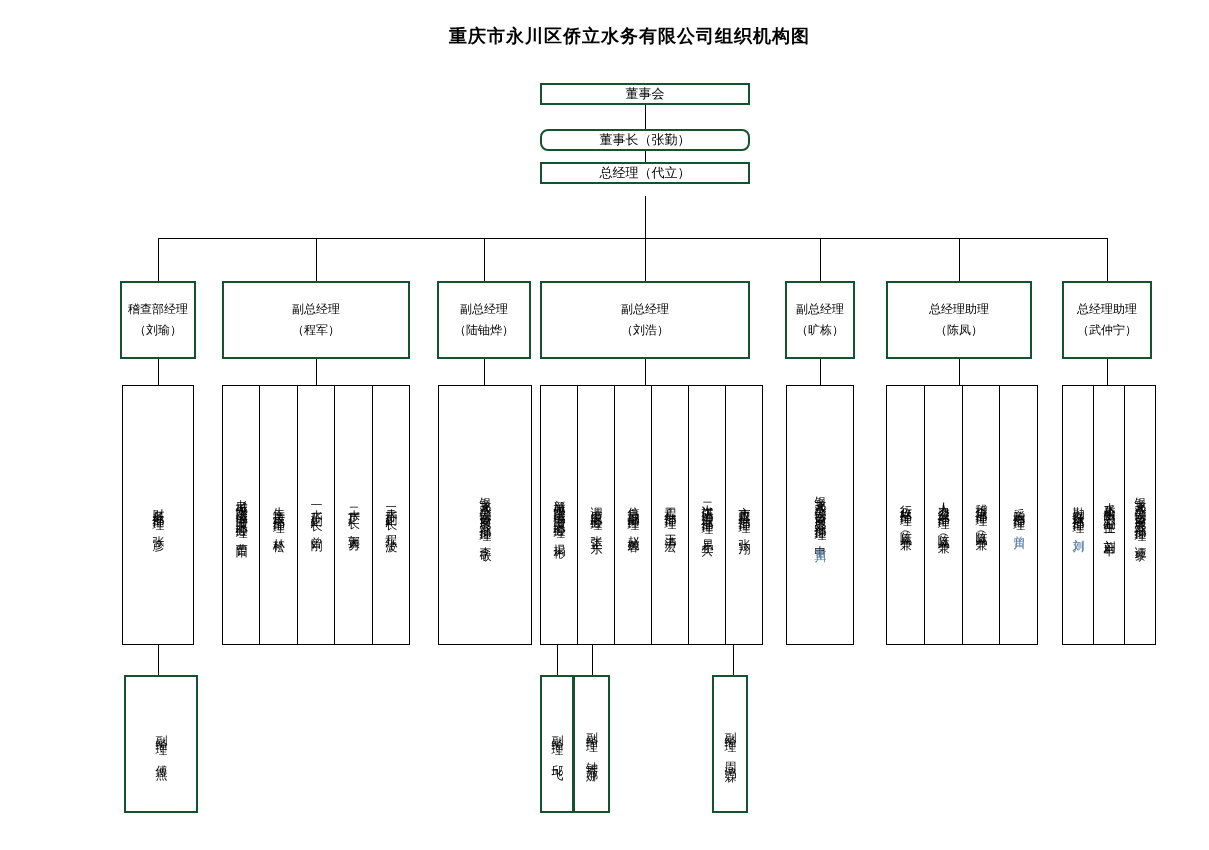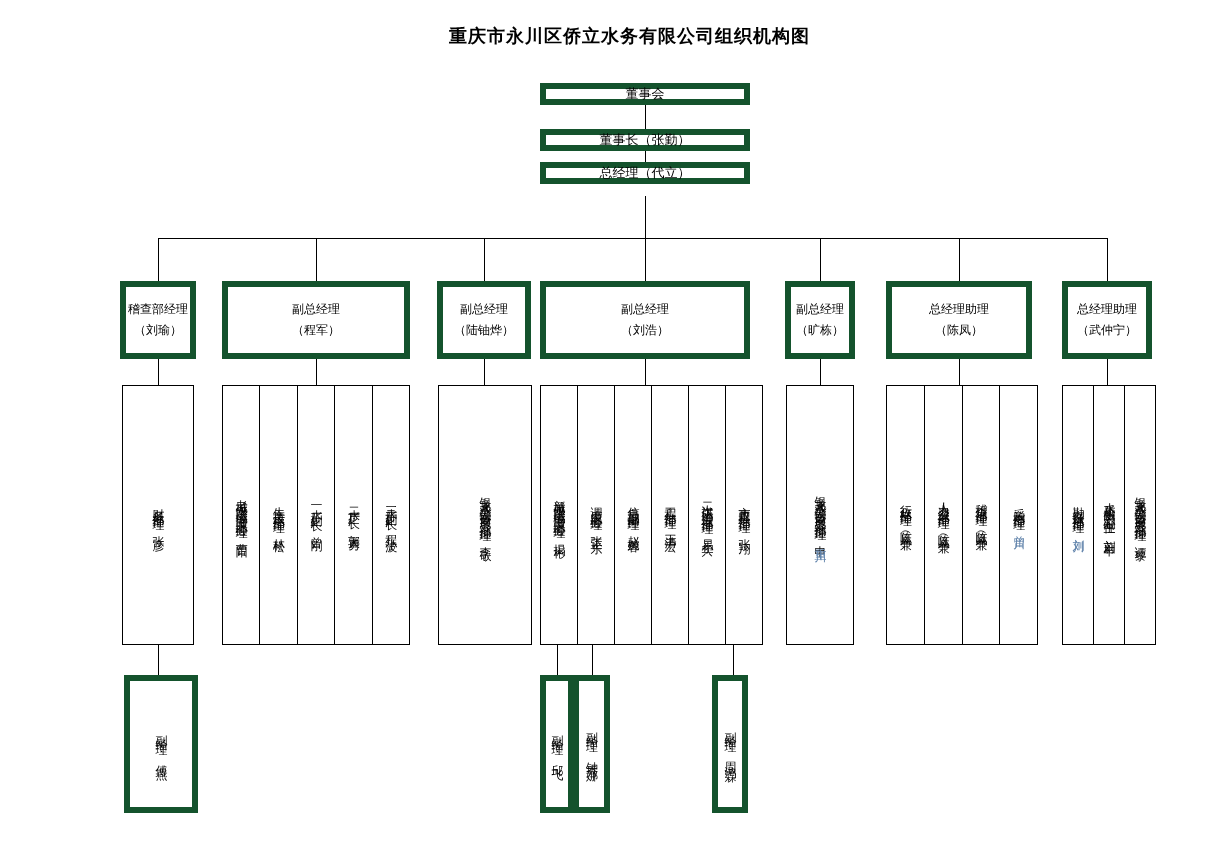--- a/index.html
+++ b/index.html
@@ -8,21 +8,21 @@
     font-family:"Liberation Serif","DejaVu Serif",serif;color:#000;
     overflow:hidden;
   }
   .title{
     position:absolute;top:24px;left:50px;width:1159px;
     text-align:center;font-size:18px;font-weight:bold;
     font-family:"Liberation Sans","DejaVu Sans",sans-serif;
     letter-spacing:1px;
   }
   .box{
-    position:absolute;border:6px solid #14532d;background:#fff;
+    position:absolute;border:2px solid #14532d;background:#fff;
     box-sizing:border-box;
   }
   .hbox{
     display:flex;align-items:center;justify-content:center;
     text-align:center;font-size:13px;line-height:1.75;
   }
   .head{font-size:12px;}
   .group{
     position:absolute;border:1px solid #000;background:#fff;
     box-sizing:border-box;display:flex;flex-direction:row;
@@ -42,21 +42,21 @@
   .line{position:absolute;background:#000;}
   .hl{}
 </style>
 </head>
 <body>
 
 <div id="canvas" class="canvas">
   <div class="title">重庆市永川区侨立水务有限公司组织机构图</div>
 <div class="box hbox" style="left: 540px; top: 83px; width: 210px; height: 22px;">董事会</div>
     <div class="line" style="left: 645px; top: 105px; width: 1px; height: 24px; background: rgb(0, 0, 0);"></div>
-    <div class="box hbox" style="left: 540px; top: 129px; width: 210px; height: 22px;">董事长（张勤）</div>
+    <div class="box hbox" style="left: 540px; top: 129px; width: 210px; height: 22px; border-radius: 8px;">董事长（张勤）</div>
     <div class="line" style="left: 645px; top: 151px; width: 1px; height: 23px; background: rgb(0, 0, 0);"></div>
     <div class="box hbox" style="left: 540px; top: 162px; width: 210px; height: 22px;">总经理（代立）</div>
     <div class="line" style="left: 645px; top: 196px; width: 1px; height: 42px; background: rgb(0, 0, 0);"></div>
     <div class="line" style="left: 158px; top: 238px; width: 949px; height: 1px; background: rgb(0, 0, 0);"></div>
     <div class="line" style="left: 158px; top: 238px; width: 1px; height: 43px; background: rgb(0, 0, 0);"></div>
     <div class="box hbox head" style="left: 120px; top: 281px; width: 76px; height: 78px;">
       <div style="text-align: center;">
         <div>稽查部经理</div>
         <div>（刘瑜）</div>
       </div>

